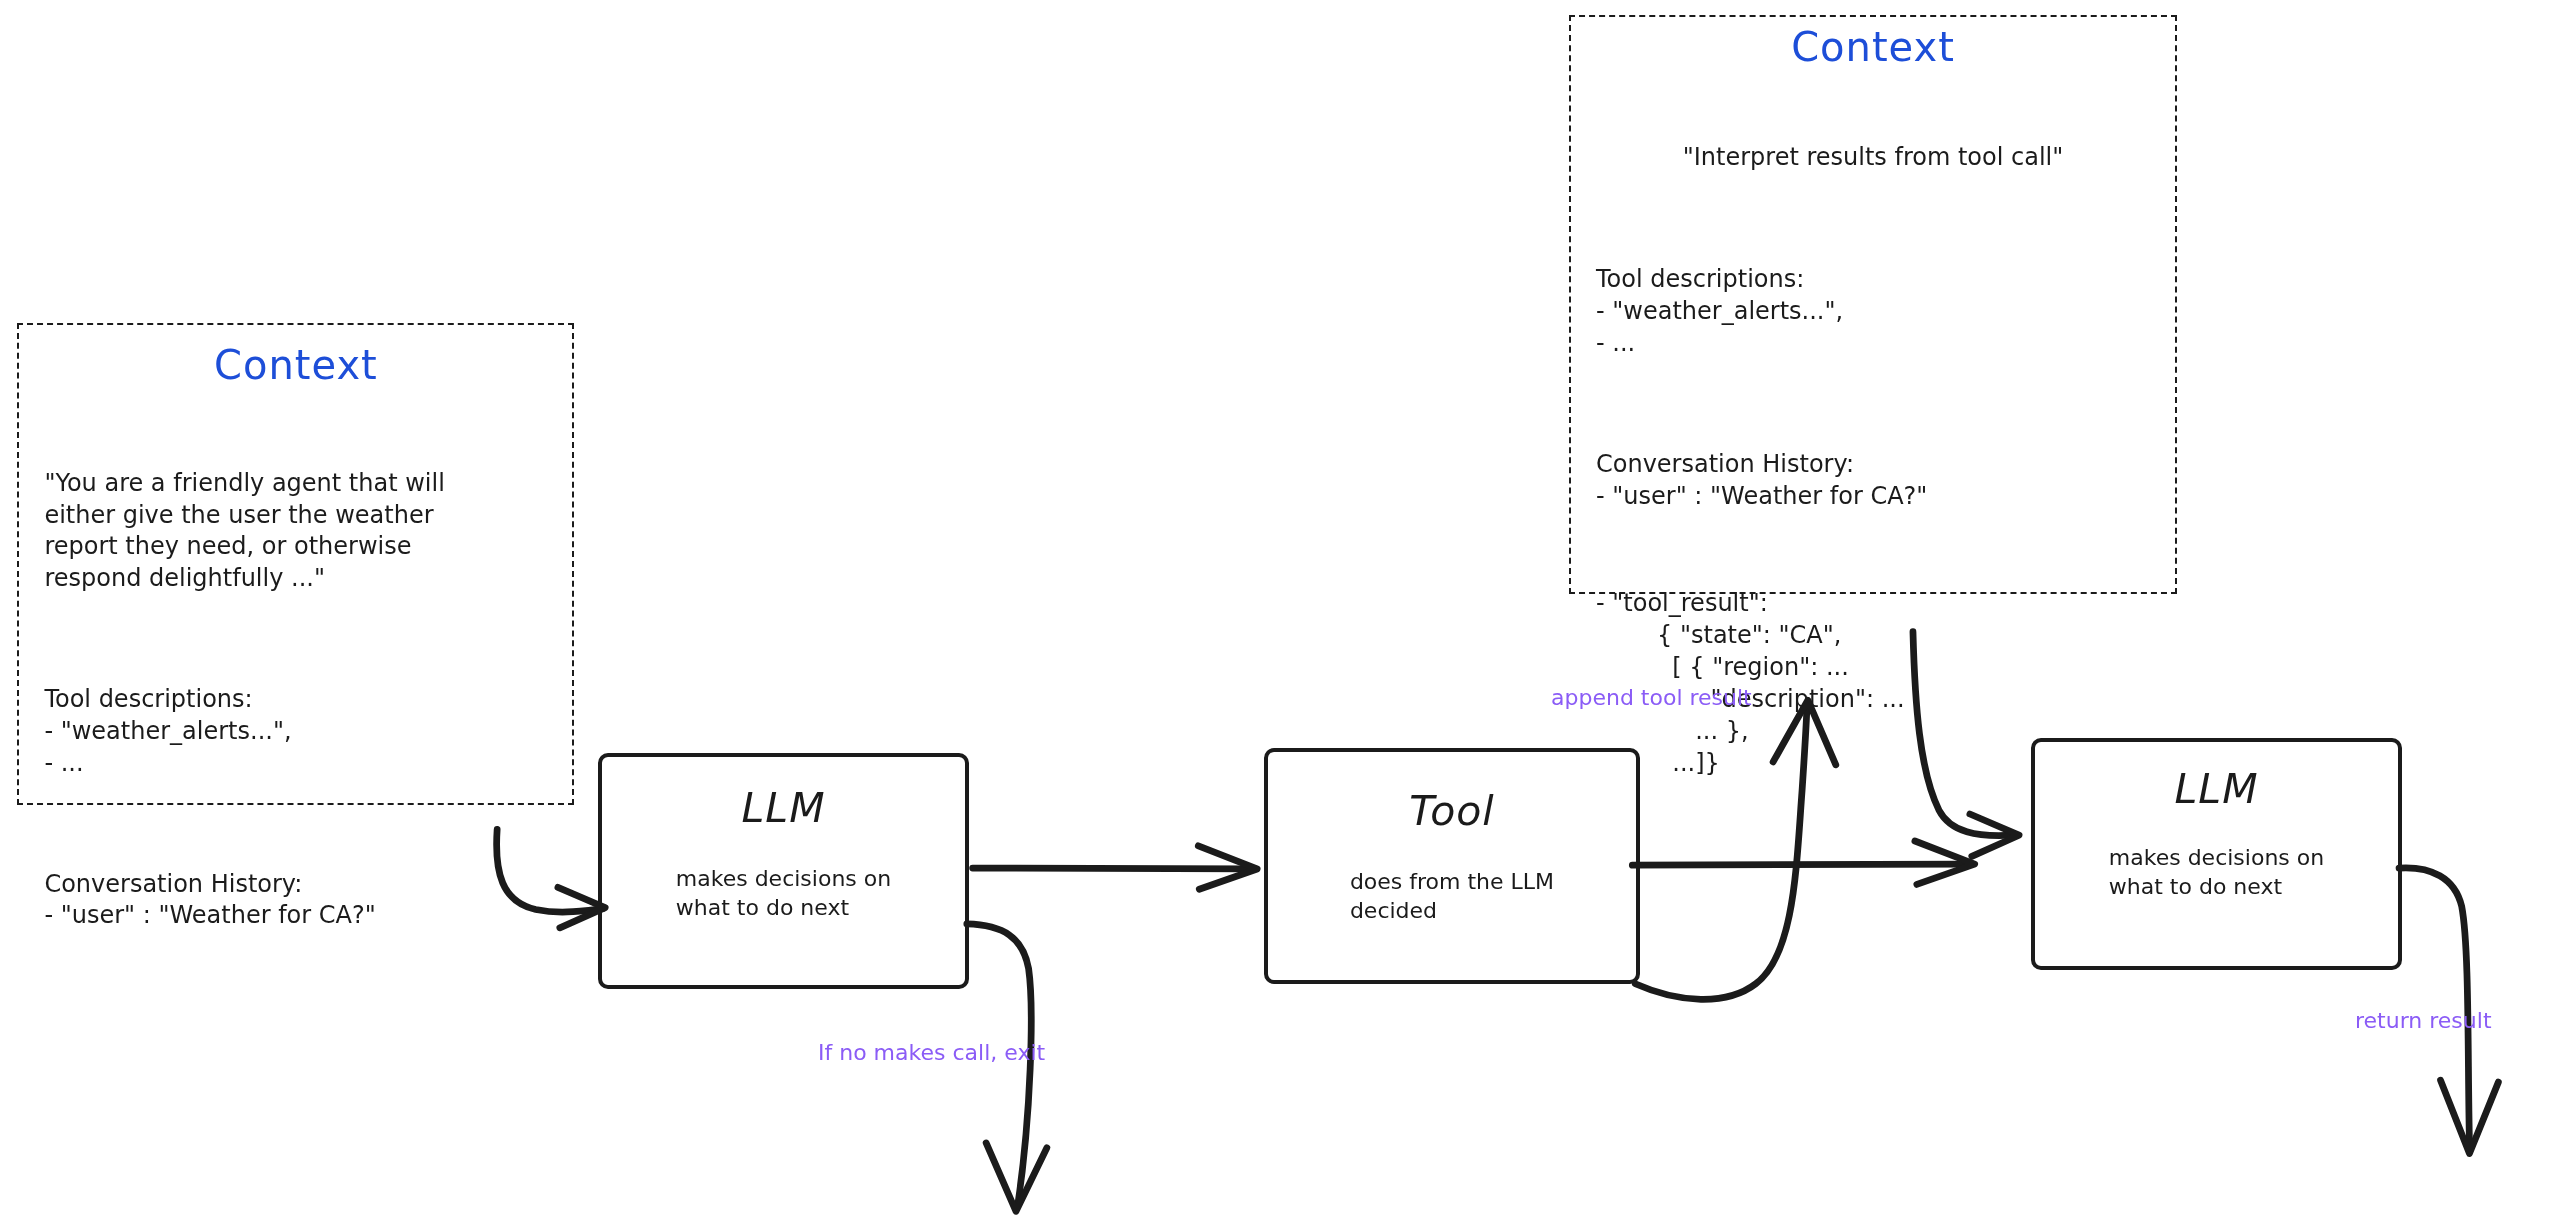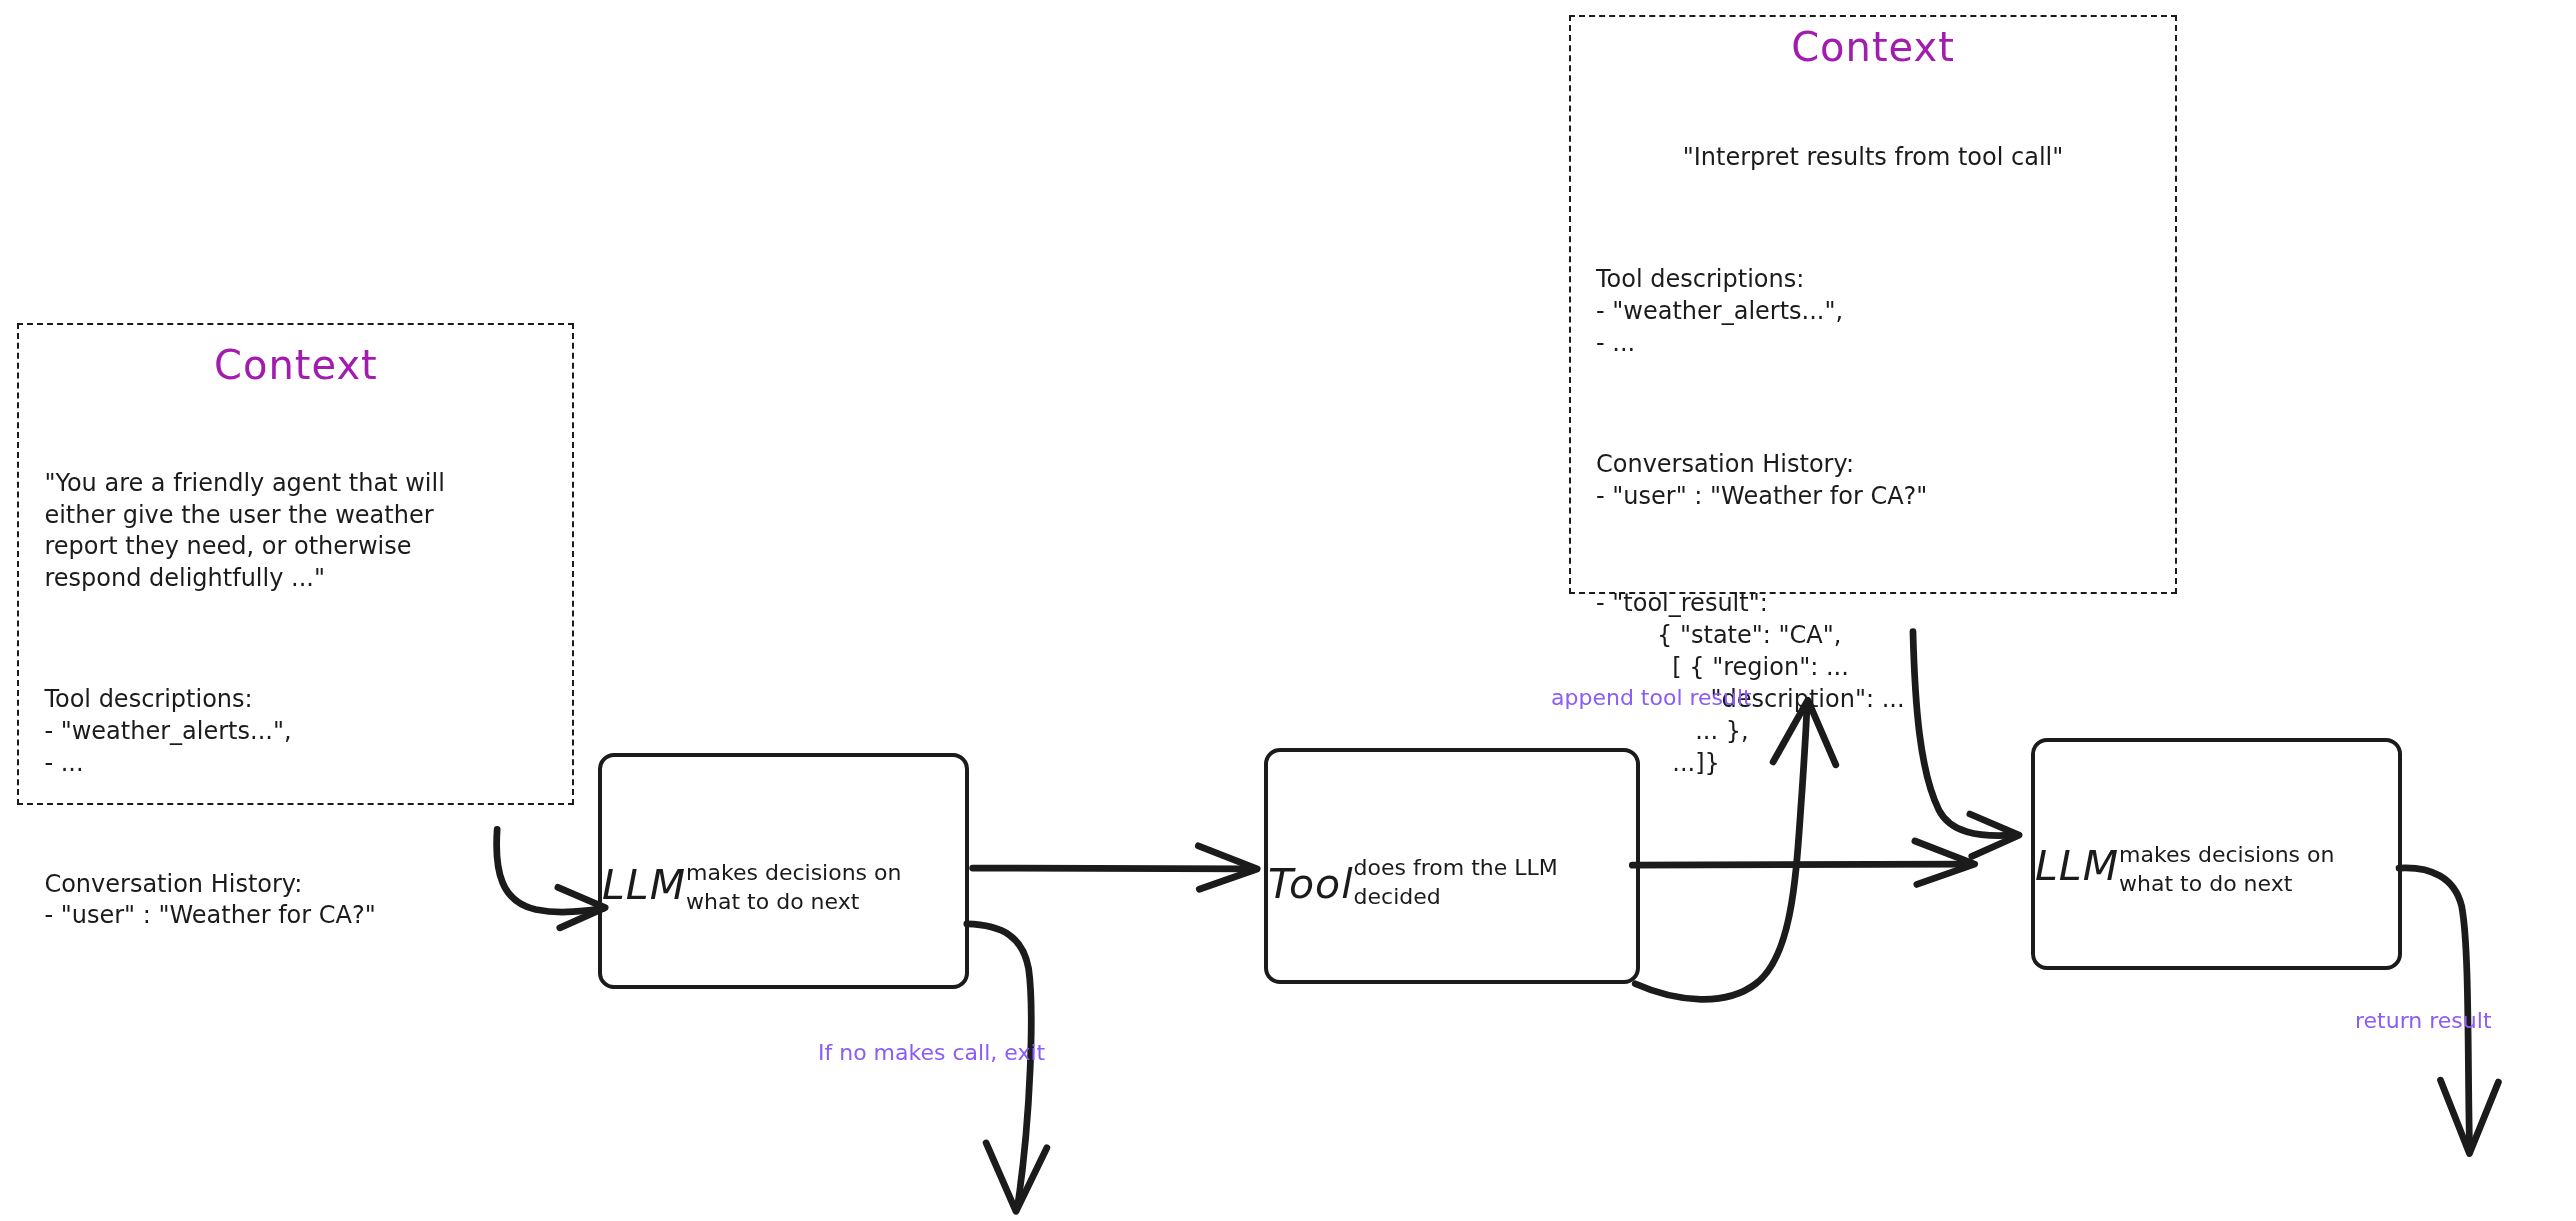--- a/index.html
+++ b/index.html
@@ -28,44 +28,44 @@
   .ctx-box {
     position: absolute;
     border: 2.9px dashed #1b1b1b;
     box-sizing: border-box;
     background: transparent;
   }
   .ctx-title {
     text-align: center;
     font-family: "DejaVu Sans", sans-serif;
     font-size: 40px;
-    color: #a21caf;
+    color: #1d4ed8;
     letter-spacing: 1px;
   }
   .ctx-body {
     font-family: "DejaVu Sans", sans-serif;
     font-size: 24px;
     line-height: 1.33;
     color: #1b1b1b;
     white-space: pre-wrap;
   }
   .ctx-para {
     margin: 0 0 25px 0;
     white-space: pre-wrap;
   }
   .ctx-para:last-child { margin-bottom: 0; }
 
   .node-box {
     position: absolute;
     box-sizing: border-box;
     border: 4.8px solid #1b1b1b;
-    border-radius: 16px;
+    border-radius: 10px;
     background: #ffffff;
     display: flex;
-    flex-direction: row;
+    flex-direction: column;
     align-items: center;
     justify-content: flex-start;
   }
   .node-title {
     font-family: "DejaVu Sans", sans-serif;
     font-size: 41px;
     color: #1b1b1b;
     font-style: italic;
     letter-spacing: 1px;
   }

